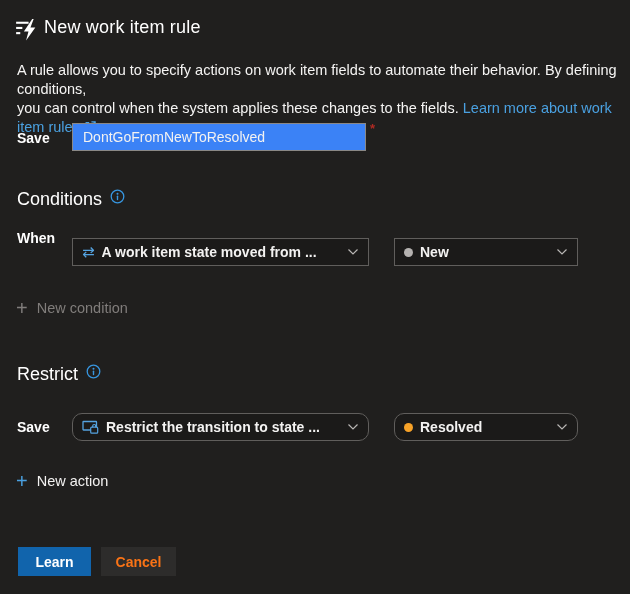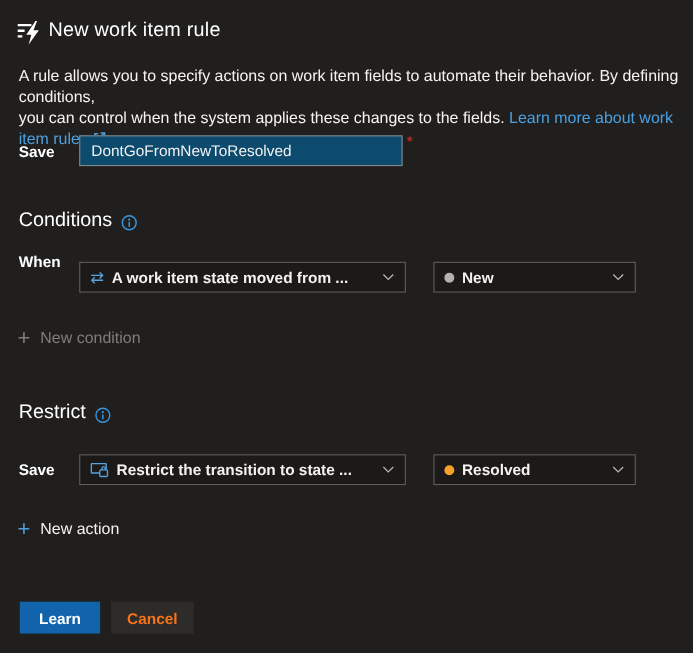--- a/index.html
+++ b/index.html
@@ -25,52 +25,52 @@
     font-size: 14.5px; line-height: 19px; color: #f5f4f3;
   }
   .link { color: #4aa0e0; text-decoration: none; cursor: pointer; }
   .ext-icon { display: inline-block; vertical-align: -1px; margin-left: 4px; }
 
   
   .field-label { position: absolute; font-size: 14px; font-weight: bold; color: #ffffff; }
   .name-label { left: 17px; top: 130px; }
   .name-input {
     position: absolute; left: 72px; top: 123px; width: 294px; height: 28px;
-    background: #0c4a6e; border: 1px solid #8a8886; color: #f3f2f1;
+    background: #3b82f6; border: 1px solid #8a8886; color: #f3f2f1;
     font-family: "Liberation Sans", sans-serif; font-size: 14px; padding: 4px 10px;
     outline: none;
   }
   .required-star {
     position: absolute; left: 370px; top: 121px;
     color: #b02a23; font-size: 13px; font-weight: bold;
   }
 
   
   .section-heading {
-    position: absolute; left: 17px; display: flex; align-items: flex-end; gap: 8px;
+    position: absolute; left: 17px; display: flex; align-items: flex-start; gap: 8px;
     font-size: 18px; font-weight: 400; color: #ffffff;
   }
   .conditions-heading { top: 189px; }
   .actions-heading { top: 364px; }
   .info-icon { width: 15px; height: 15px; display: inline-block; }
 
   
   .when-label { left: 17px; top: 230px; }
   .then-label { left: 17px; top: 419px; }
 
   .dropdown {
     position: absolute; height: 28px;
     background: #1b1a19; border: 1px solid #605e5c;
     display: flex; align-items: center; padding: 0 9px; gap: 7px;
     font-size: 14px; color: #f3f2f1; cursor: pointer;
   }
   .dd-wide { left: 72px; width: 297px; }
   .dd-state { left: 394px; width: 184px; }
   .row-when { top: 238px; }
-  .row-then { top: 413px; }
+  .row-then { top: 413px; border-radius: 10px; }
   .dd-chevron { margin-left: auto; flex: none; }
   .dd-text { white-space: nowrap; overflow: hidden; font-weight: bold; }
   .swap-glyph {
     font-family: "DejaVu Sans", sans-serif; color: #55a3e0;
     font-size: 15px; line-height: 1; flex: none;
   }
   .dd-svg-icon { flex: none; }
   .state-dot { width: 9px; height: 9px; border-radius: 50%; flex: none; }
   .dot-new { background: #b5b2b0; }
   .dot-resolved { background: #f7a228; }

